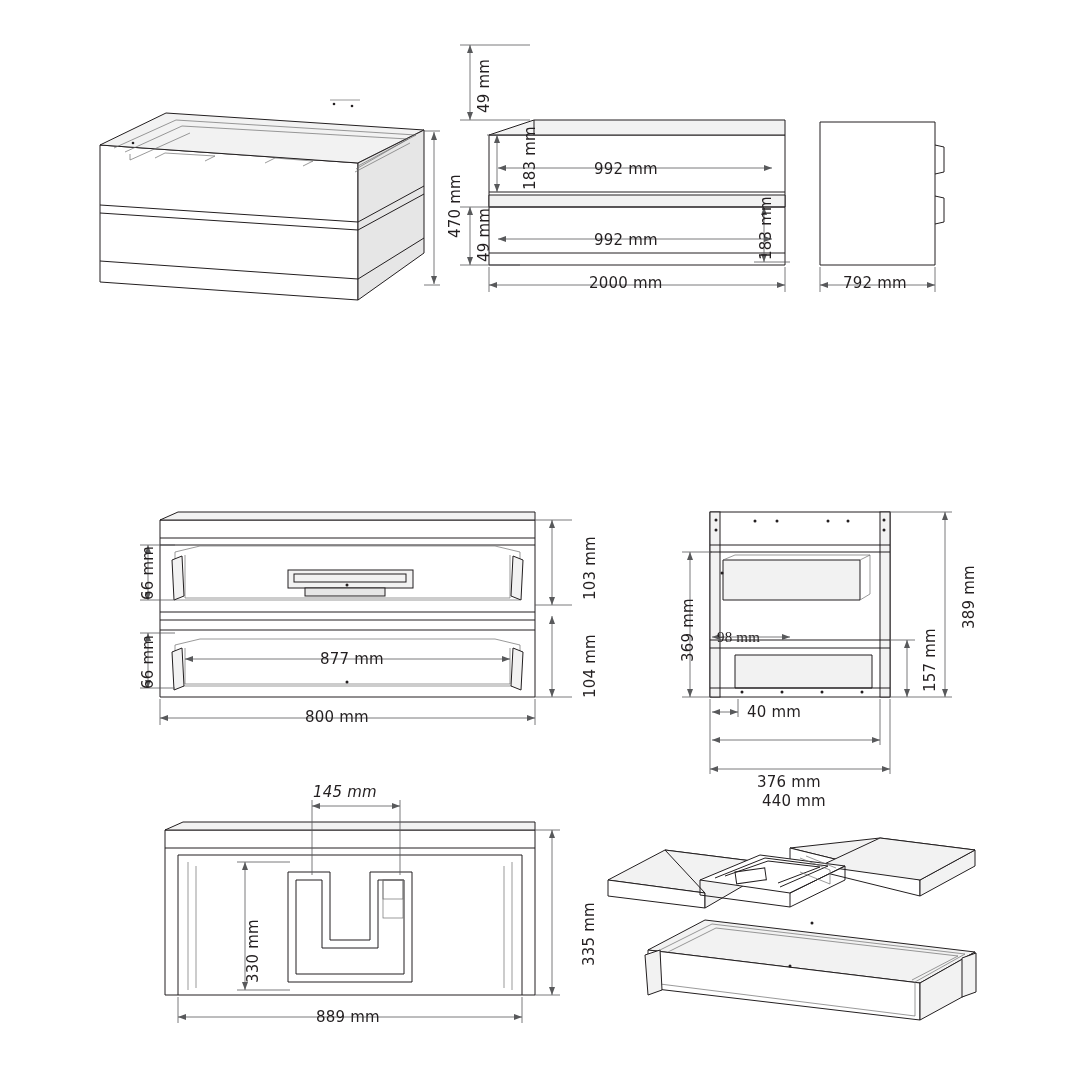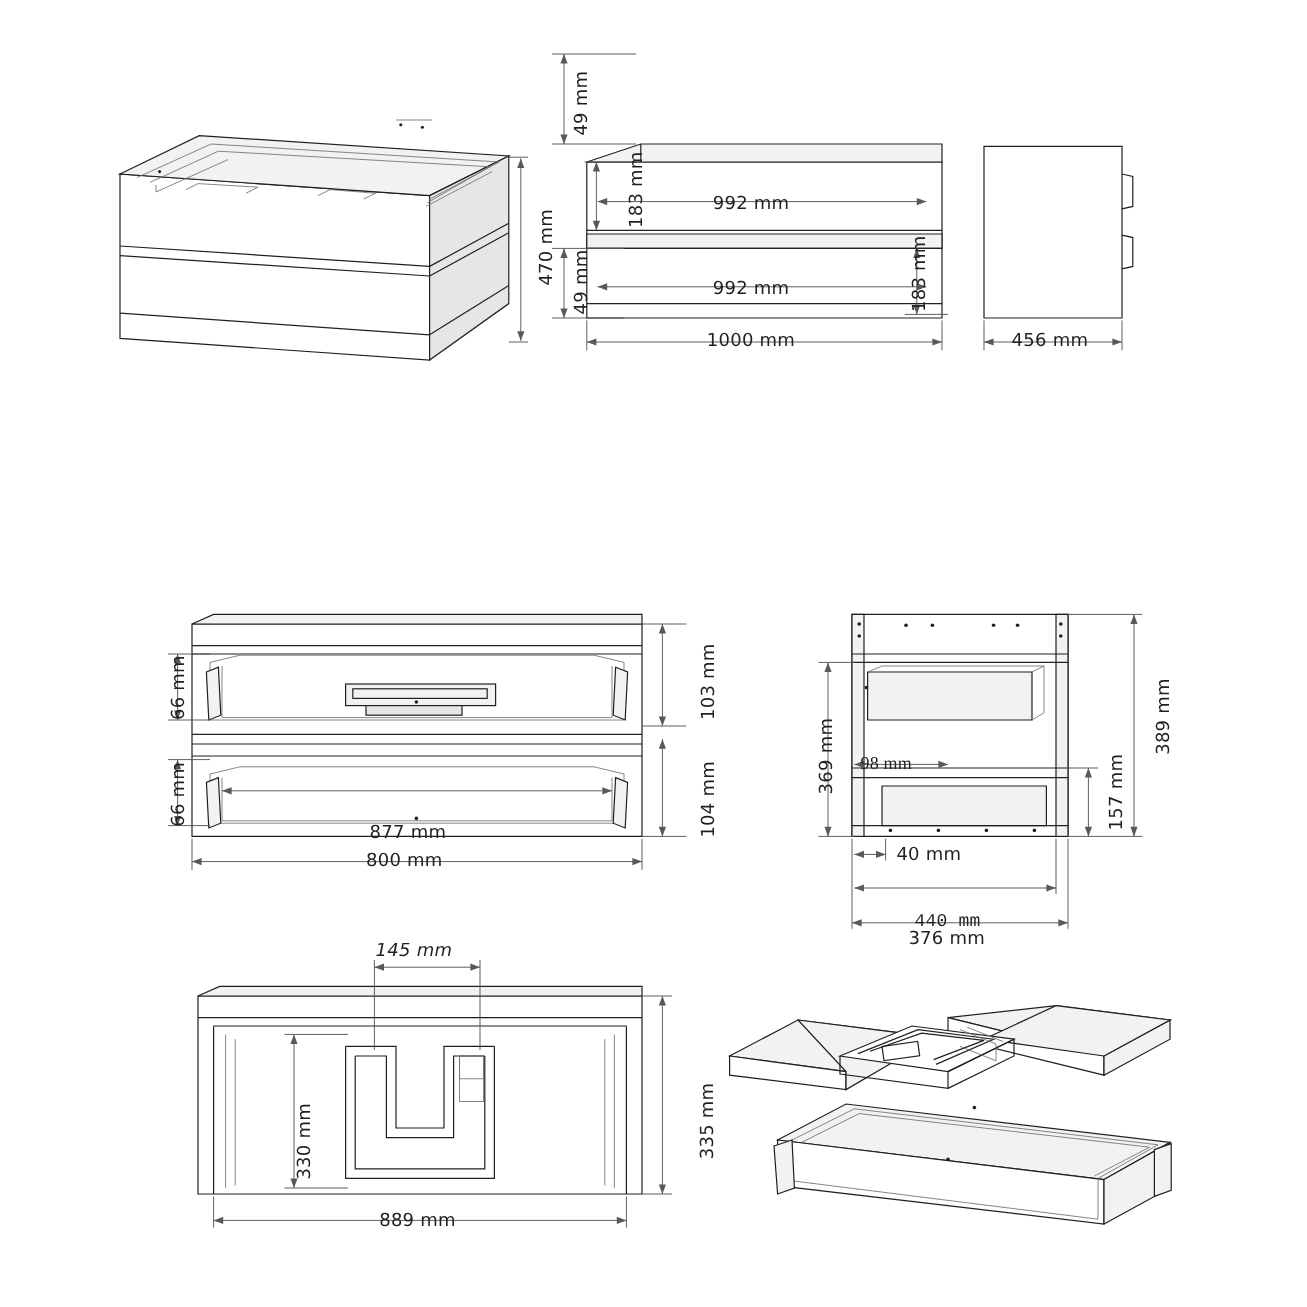--- a/index.html
+++ b/index.html
@@ -372,37 +372,37 @@
   </svg>
 
   <div class="lbl rot" style="left:446px; top:238px;">470 mm</div>
 
   <div class="lbl rot" style="left:475px; top:113px;">49 mm</div>
   <div class="lbl rot" style="left:521px; top:190px;">183 mm</div>
   <div class="lbl" style="left:594px; top:160px;">992 mm</div>
   <div class="lbl" style="left:594px; top:231px;">992 mm</div>
   <div class="lbl rot" style="left:757px; top:260px;">183 mm</div>
   <div class="lbl rot" style="left:475px; top:262px;">49 mm</div>
-  <div class="lbl" style="left:589px; top:274px;">1000 mm</div>
-
-  <div class="lbl" style="left:843px; top:274px;">456 mm</div>
+  <div class="lbl" style="left:589px; top:274px;">2000 mm</div>
+
+  <div class="lbl" style="left:843px; top:274px;">792 mm</div>
 
   <div class="lbl rot" style="left:139px; top:600px;">66 mm</div>
   <div class="lbl rot" style="left:139px; top:689px;">66 mm</div>
   <div class="lbl rot" style="left:581px; top:600px;">103 mm</div>
   <div class="lbl rot" style="left:581px; top:698px;">104 mm</div>
-  <div class="lbl" style="left:308px; top:650px;margin-top:34px;">877 mm</div>
+  <div class="lbl" style="left:320px; top:650px;">877 mm</div>
   <div class="lbl" style="left:305px; top:708px;">800 mm</div>
 
   <div class="lbl rot" style="left:679px; top:662px;">369 mm</div>
   <div class="lbl rot" style="left:960px; top:629px;">389 mm</div>
   <div class="lbl rot" style="left:921px; top:692px;">157 mm</div>
   <div class="lbl" style="left:717px; top:629px;font-family:Liberation Serif, serif;">98 mm</div>
   <div class="lbl" style="left:747px; top:703px;">40 mm</div>
   <div class="lbl" style="left:757px; top:773px;">376 mm</div>
-  <div class="lbl" style="left:762px; top:760px;font-family:Liberation Mono, monospace;">440 mm</div>
+  <div class="lbl" style="left:762px; top:792px;">440 mm</div>
 
   <div class="lbl" style="left:313px; top:783px;font-style:italic;">145 mm</div>
   <div class="lbl rot" style="left:244px; top:983px;">330 mm</div>
   <div class="lbl rot" style="left:580px; top:966px;">335 mm</div>
   <div class="lbl" style="left:316px; top:1008px;">889 mm</div>
 
 </div>
 
 </body></html>

